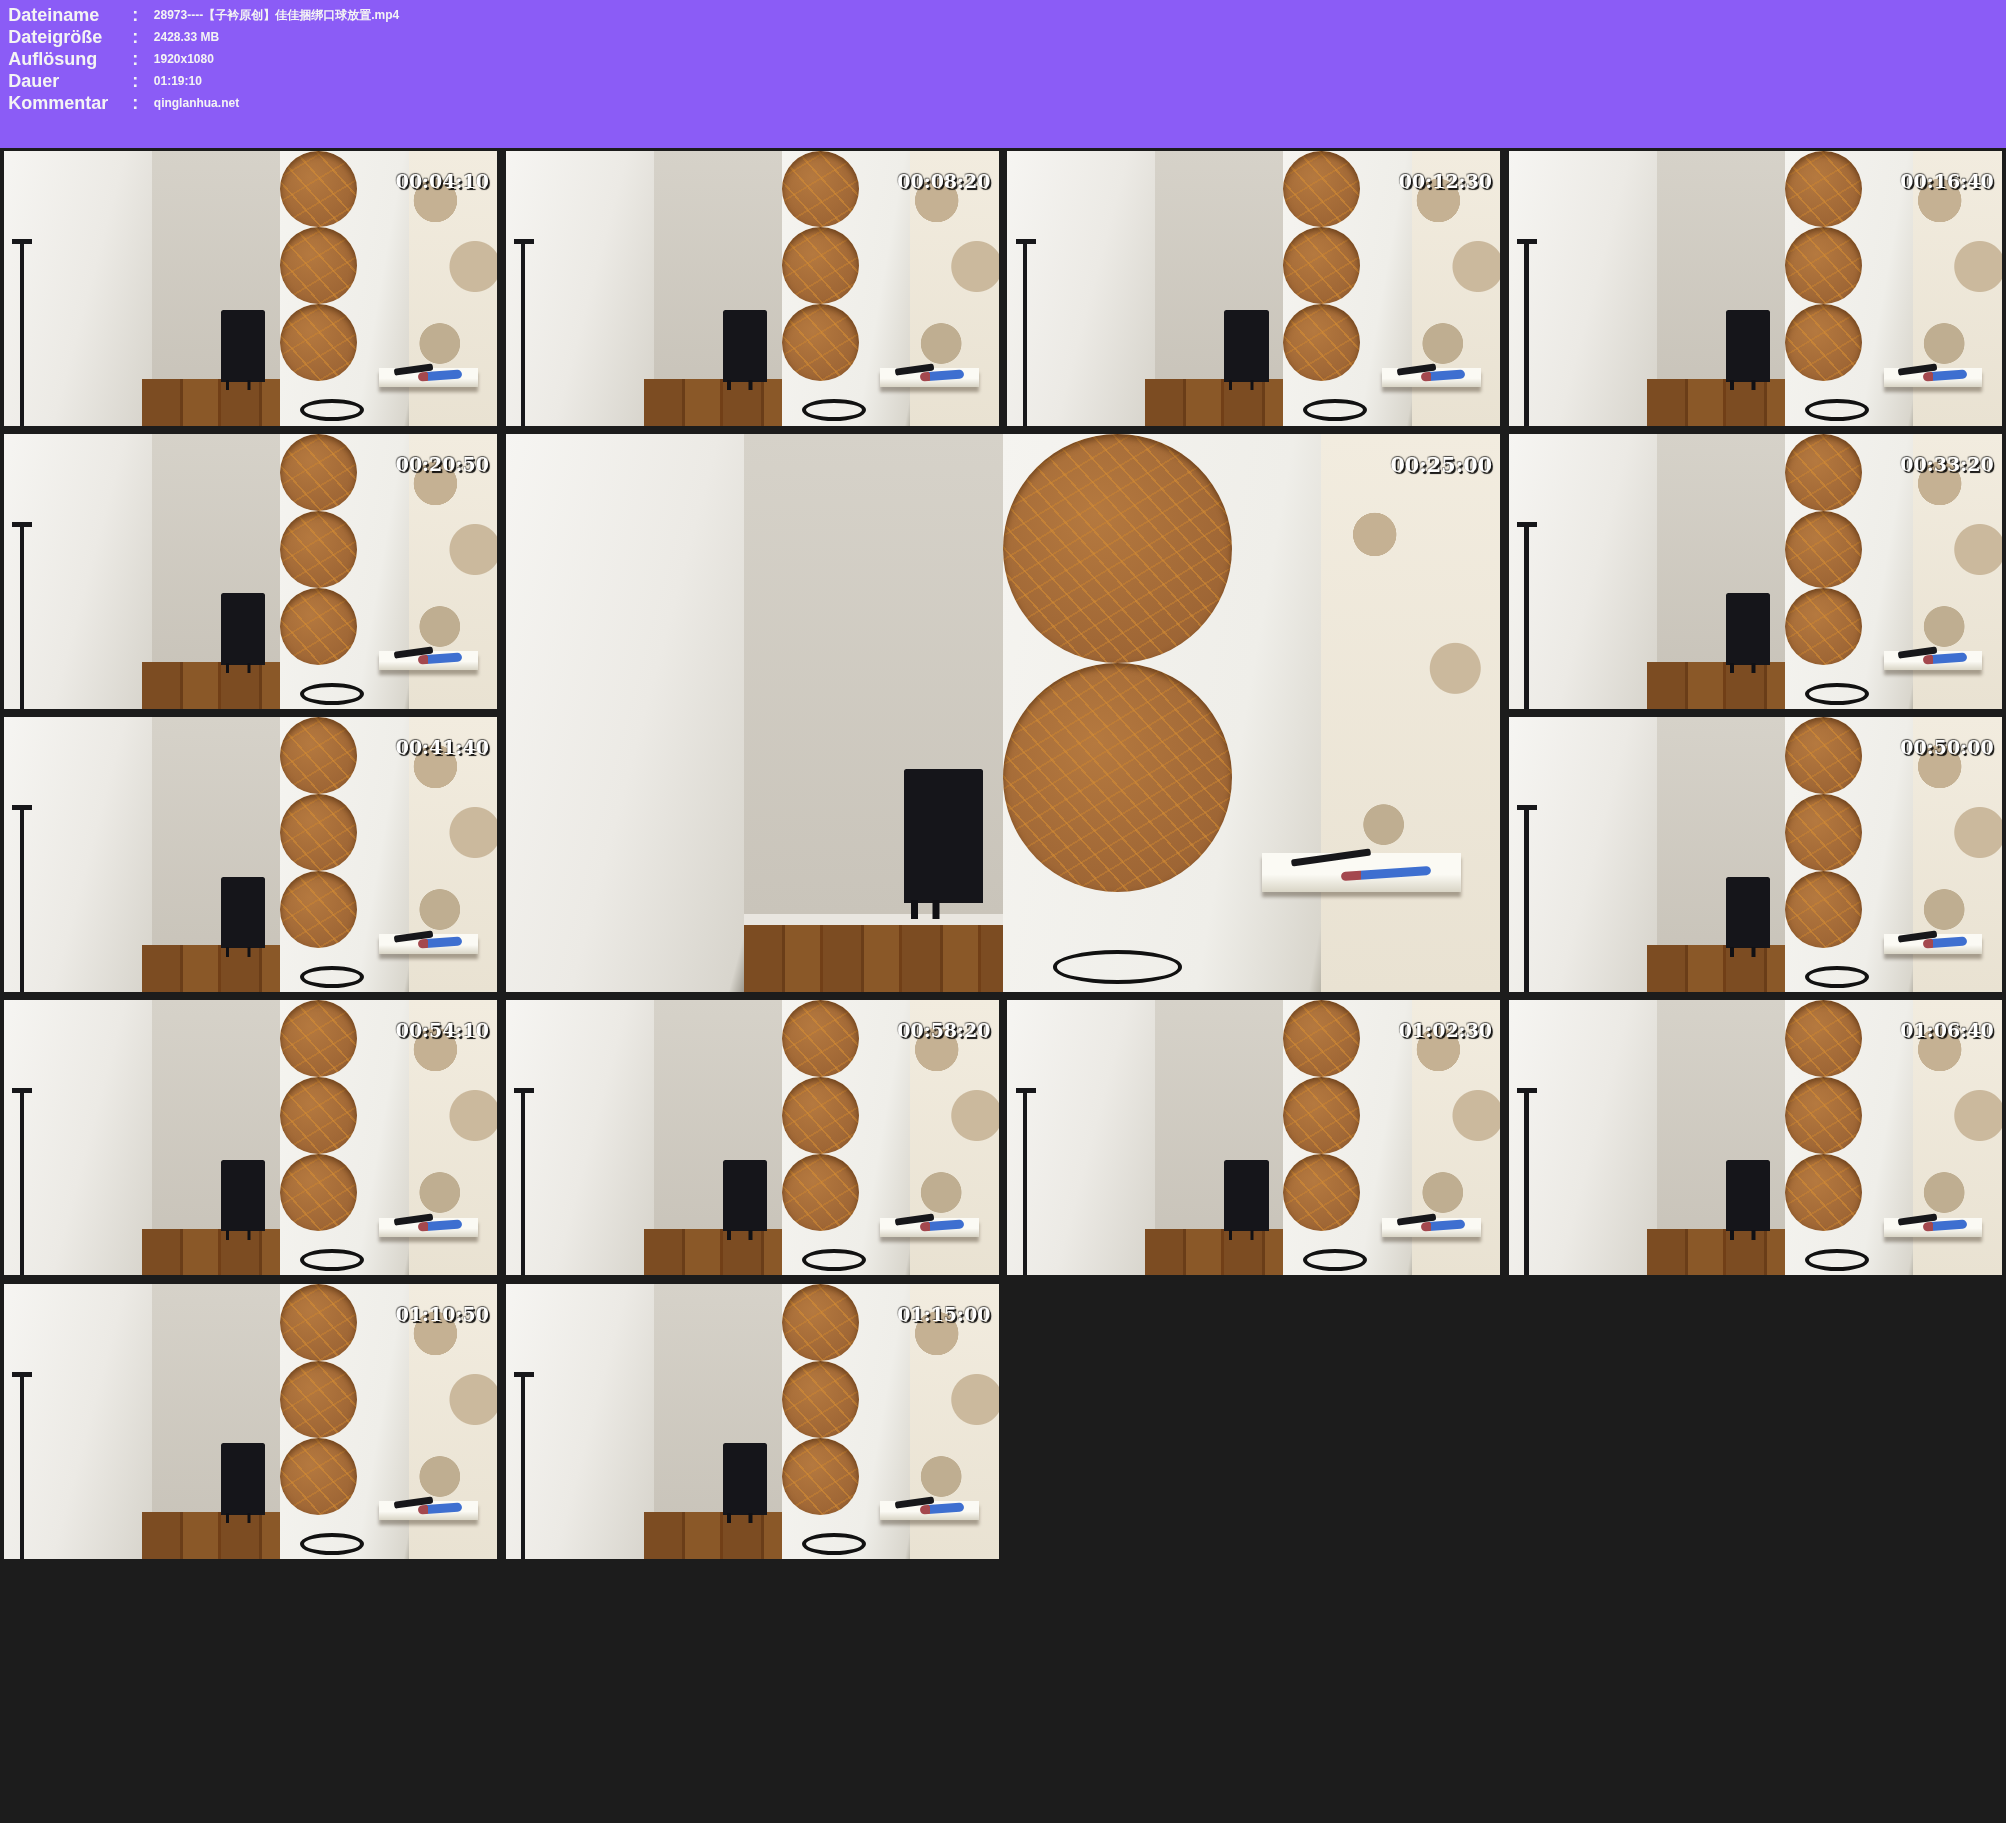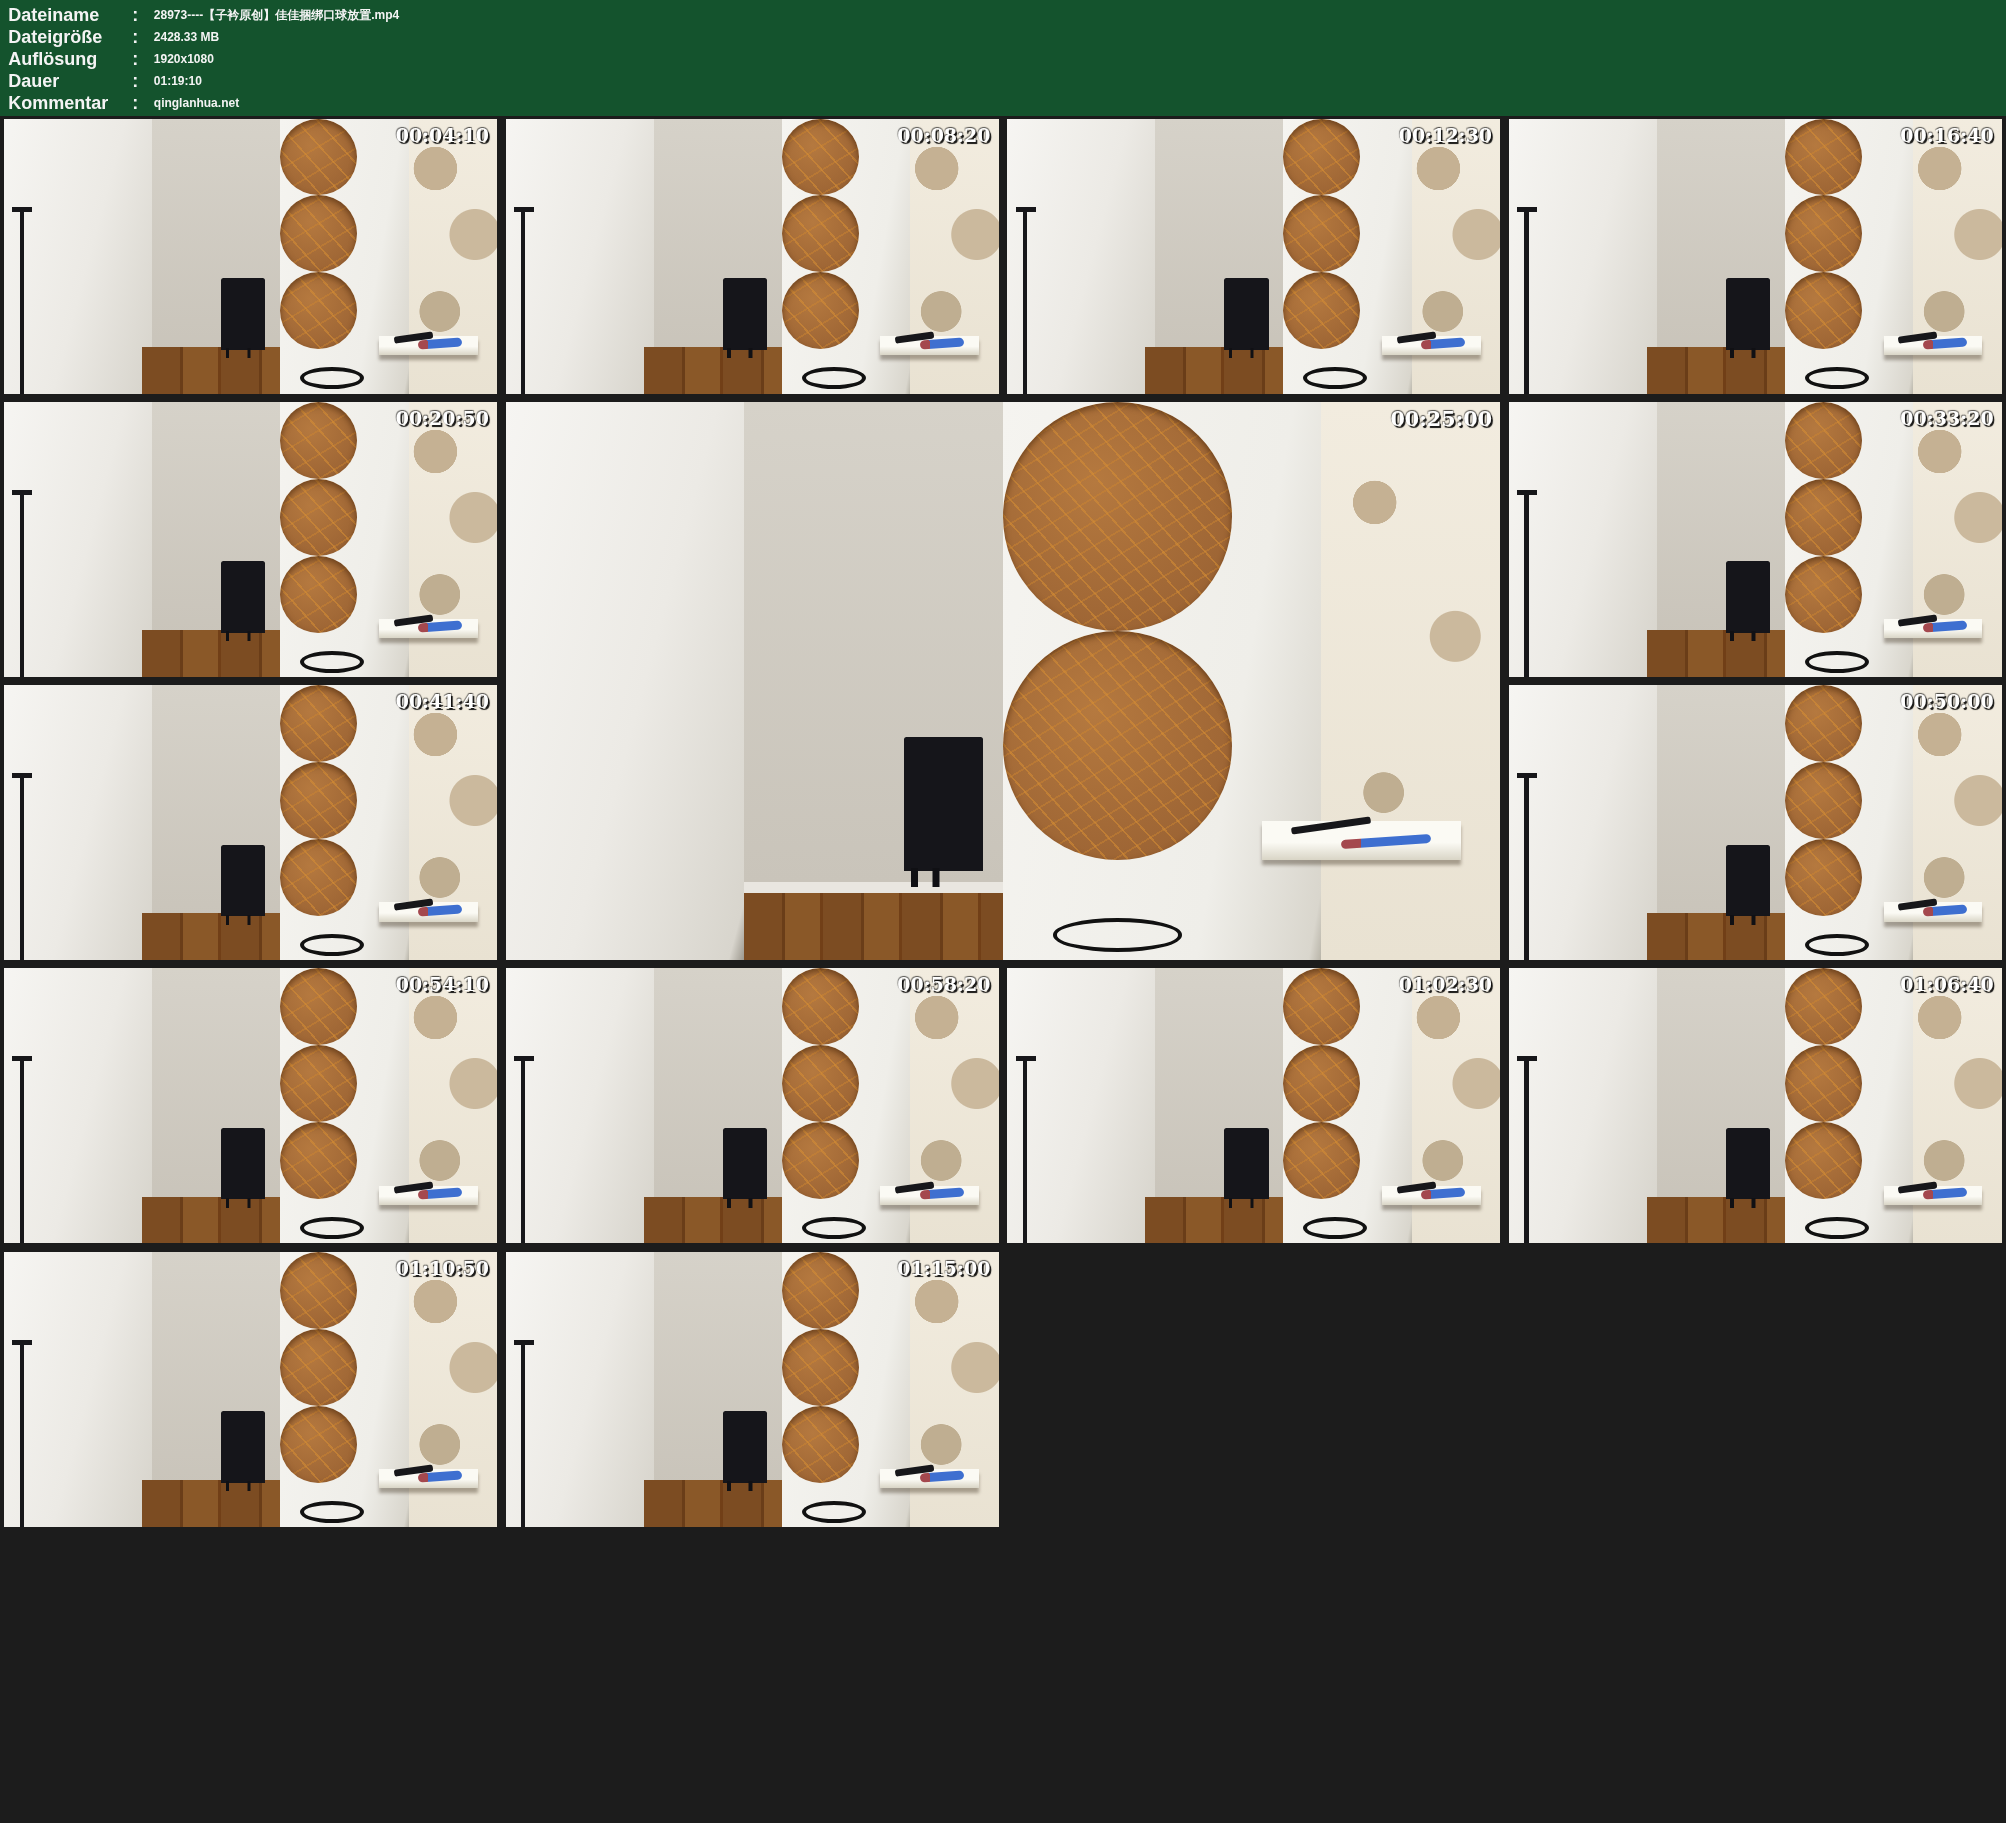--- a/index.html
+++ b/index.html
@@ -1,32 +1,32 @@
 <!DOCTYPE html>
 <html style="font-size:13.2px"><head>
 <meta charset="utf-8">
 <style>
   * { margin:0; padding:0; box-sizing:border-box; }
   html,body { width:2006px; background:#1c1c1c; font-family:"Liberation Sans", sans-serif; }
   body { height:1823px; overflow:hidden; }
 
   
-  .meta-header { background:#14532d; padding:4.1px 0 5px 8.3px; height:116px; }
+  .meta-header { background:#8b5cf6; padding:4.1px 0 5px 8.3px; height:148px; }
   .meta-row { display:flex; line-height:22px; white-space:nowrap; }
   .meta-label { display:inline-block; width:124px; color:#f4f4f4; font-weight:bold; font-size:18px; }
   .meta-sep { display:inline-block; width:21.5px; color:#f4f4f4; font-weight:bold; font-size:18px; }
   .meta-value { color:#f4f4f4; font-weight:bold; font-size:12px; }
 
   
   .grid { display:grid; grid-template-columns:repeat(4,1fr); grid-auto-rows:275px;
           gap:8.3px; padding:2.5px 4.1px 6.6px 4.1px; background:#1c1c1c; }
   .thumb { position:relative; overflow:hidden; background:#e9e6e0; }
   .thumb.large { grid-column:span 2; grid-row:span 2;padding-left:20px; }
 
-  .timestamp { position:absolute; top:5px; right:8.3px; z-index:9;
+  .timestamp { position:absolute; top:19px; right:8.3px; z-index:9;
                font-family:"DejaVu Serif", serif; font-weight:bold; font-size:19px; color:#ffffff;
                text-shadow:1.7px 1.7px 0.8px rgba(0,0,0,.9), -0.8px -0.8px 0.8px rgba(0,0,0,.45), 0.8px -0.8px 0.8px rgba(0,0,0,.45); }
   .thumb.large .timestamp { font-size:20.7px; }
 
   
   .scene { position:absolute; inset:0; }
   .scene > div { position:absolute; }
 
   .wood-floor { left:28%; right:0; bottom:0; height:17%;
         background:repeating-linear-gradient(90deg,#7c4c22 0 38px,#6a3d18 38px 41px,#8a5828 41px 76px,#713f17 76px 79px); }

